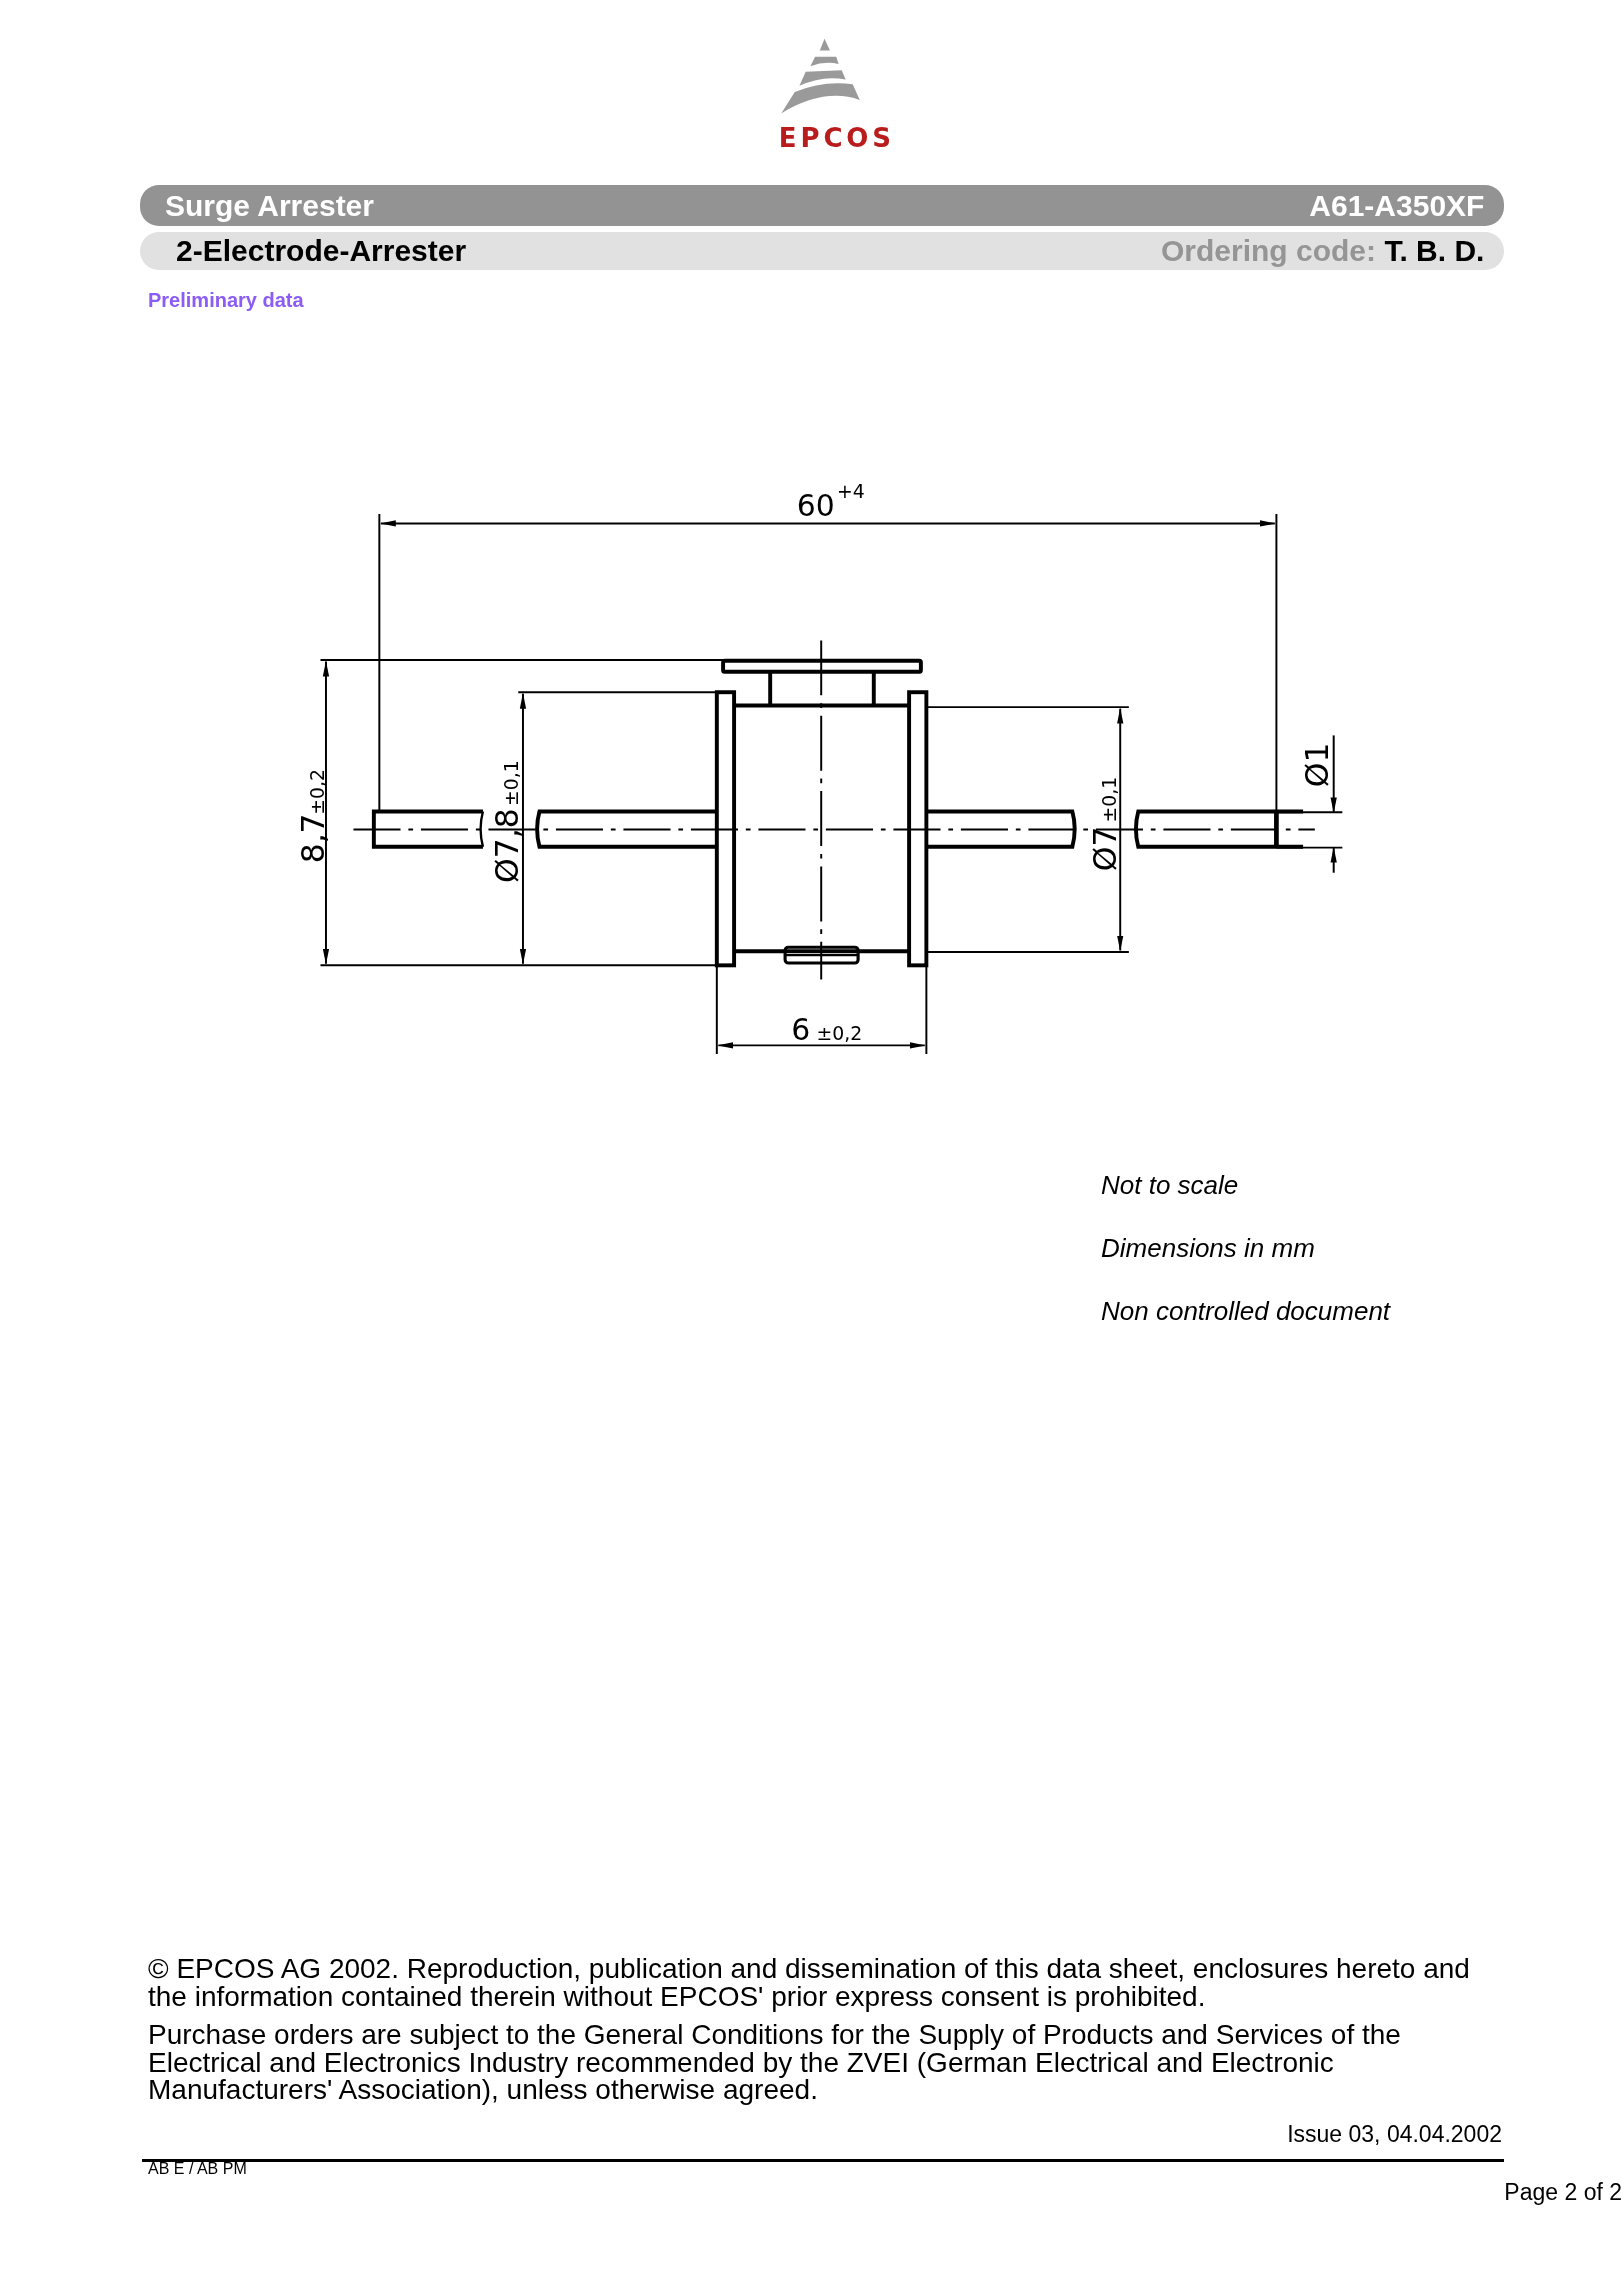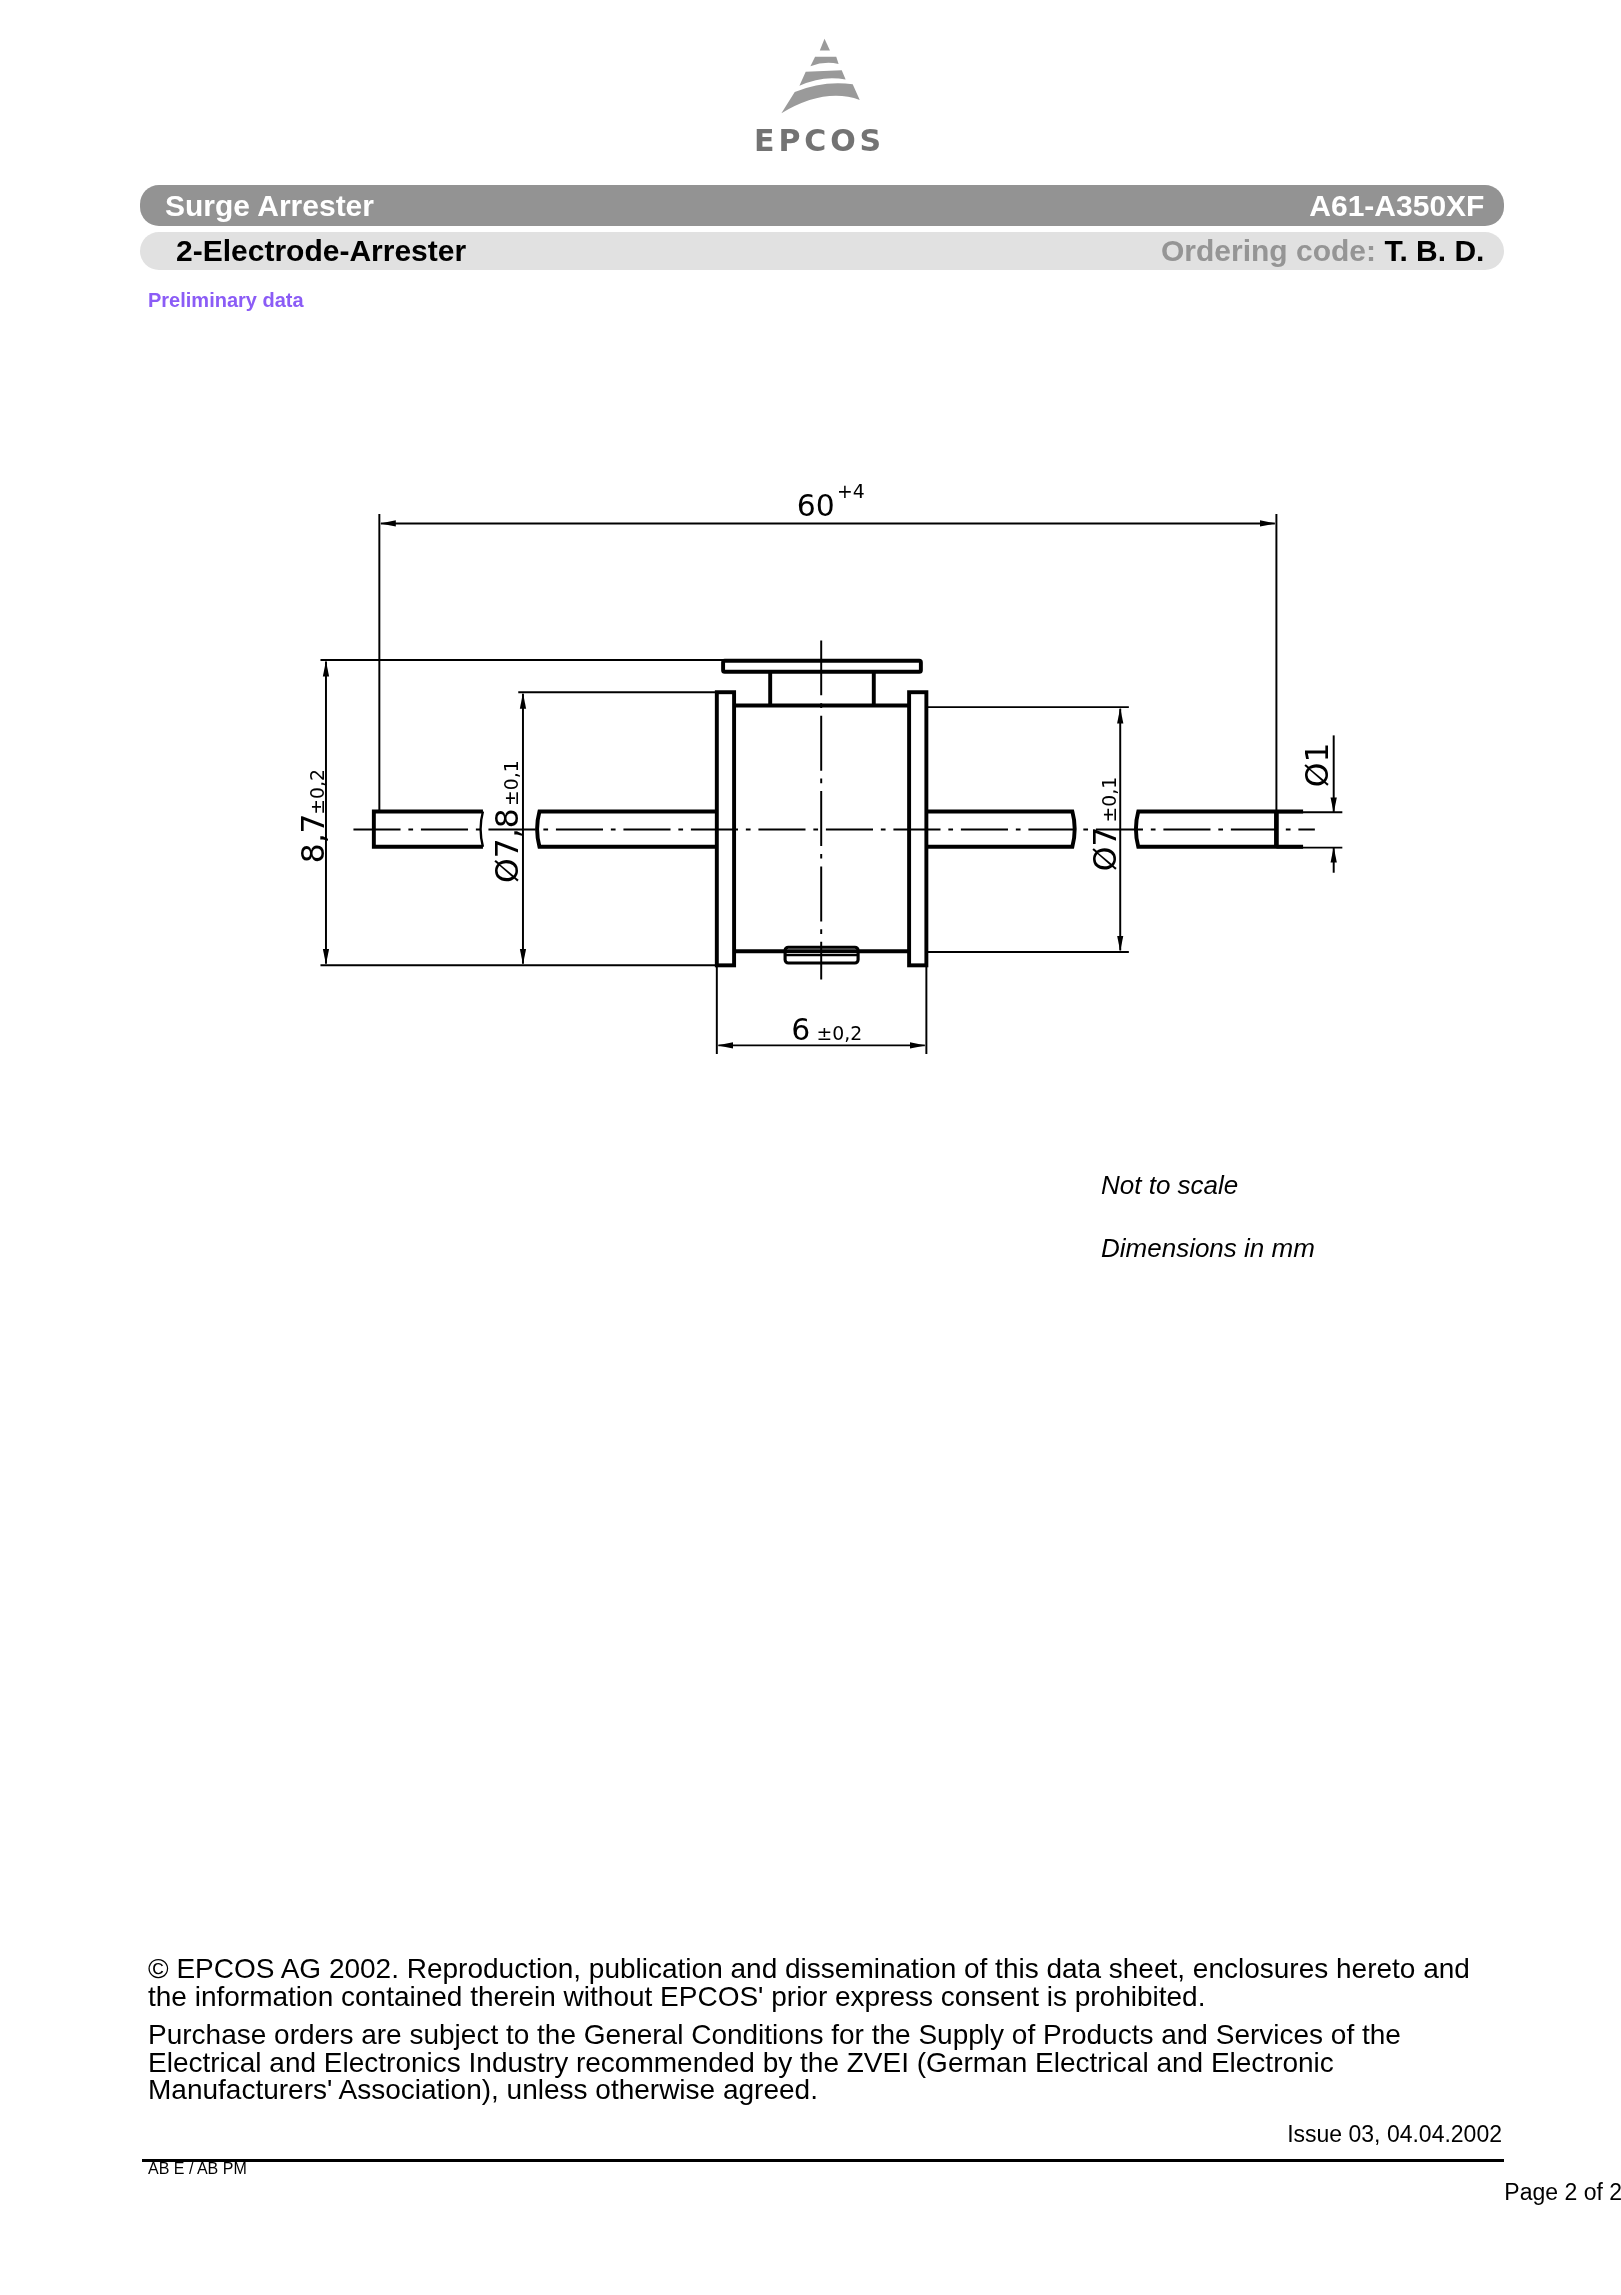--- a/index.html
+++ b/index.html
@@ -1,22 +1,22 @@
 <!DOCTYPE html>
 <html style="font-size:12.6px"><head>
 <meta charset="utf-8">
 <style>
   html, body { margin: 0; padding: 0; background: #ffffff; }
   body { width: 1622px; height: 2295px; position: relative; overflow: hidden;
          font-family: "Liberation Sans", sans-serif; color: #000; }
   .abs { position: absolute; }
   .logo { left: 754px; top: 31px; width: 141px; height: 126px; }
-  .logo-text { position: absolute; left: 0; top: 92px; width: 141px; text-align: left;
-               font-family: "DejaVu Sans", sans-serif; font-weight: bold; font-size: 30px;
-               letter-spacing: 3.9px; color: #737373; }
+  .logo-text { position: absolute; left: 0; top: 92px; width: 141px; text-align: right;
+               font-family: "DejaVu Sans", sans-serif; font-weight: bold; font-size: 26px;
+               letter-spacing: 3.9px; color: #b91c1c; }
   .bar { position: absolute; left: 140px; width: 1364px; box-sizing: border-box;
          font-family: "Liberation Sans", sans-serif; font-weight: bold; font-size: 30px;
          line-height: 1; display: flex; justify-content: space-between; align-items: center;
          padding: 0 19.6px 0 25px; border-radius: 19px; }
   .bar-dark { top: 185px; height: 41px; background: #939393; color: #ffffff; }
   .bar-light { top: 232px; height: 38px; background: #e1e1e1; color: #000000; padding-left: 36px; }
   .bar-light .ordering-label { color: #959595; }
   .prelim { left: 148px; top: 289px; font-size: 20px; font-weight: bold; color: #8b5cf6; }
   .drawing { left: 0; top: 0; width: 1622px; height: 1138px; }
   .notes { left: 1101px; top: 1170px; font-style: italic; font-size: 26px; }
@@ -143,20 +143,21 @@
       <text x="0" y="0" font-size="40">Ø1</text>
     </g>
     <text x="1008" y="1325" font-size="38">6</text>
     <text x="1040" y="1325" font-size="24">±0,2</text>
   </g>
 </svg>
 
 <div class="abs notes">
   <div>Not to scale</div>
   <div>Dimensions in mm</div>
+  <div>Non controlled document</div>
 </div>
 
 <div class="abs legal">
   <p>© EPCOS AG 2002. Reproduction, publication and dissemination of this data sheet, enclosures hereto and the information contained therein without EPCOS' prior express consent is prohibited.</p>
   <p>Purchase orders are subject to the General Conditions for the Supply of Products and Services of the Electrical and Electronics Industry recommended by the ZVEI (German Electrical and Electronic Manufacturers' Association), unless otherwise agreed.</p>
 </div>
 
 <div class="abs footer-left">AB E / AB PM</div>
 <div class="abs footer-right">Issue 03, 04.04.2002</div>
 <div class="abs footer-rule"></div>

